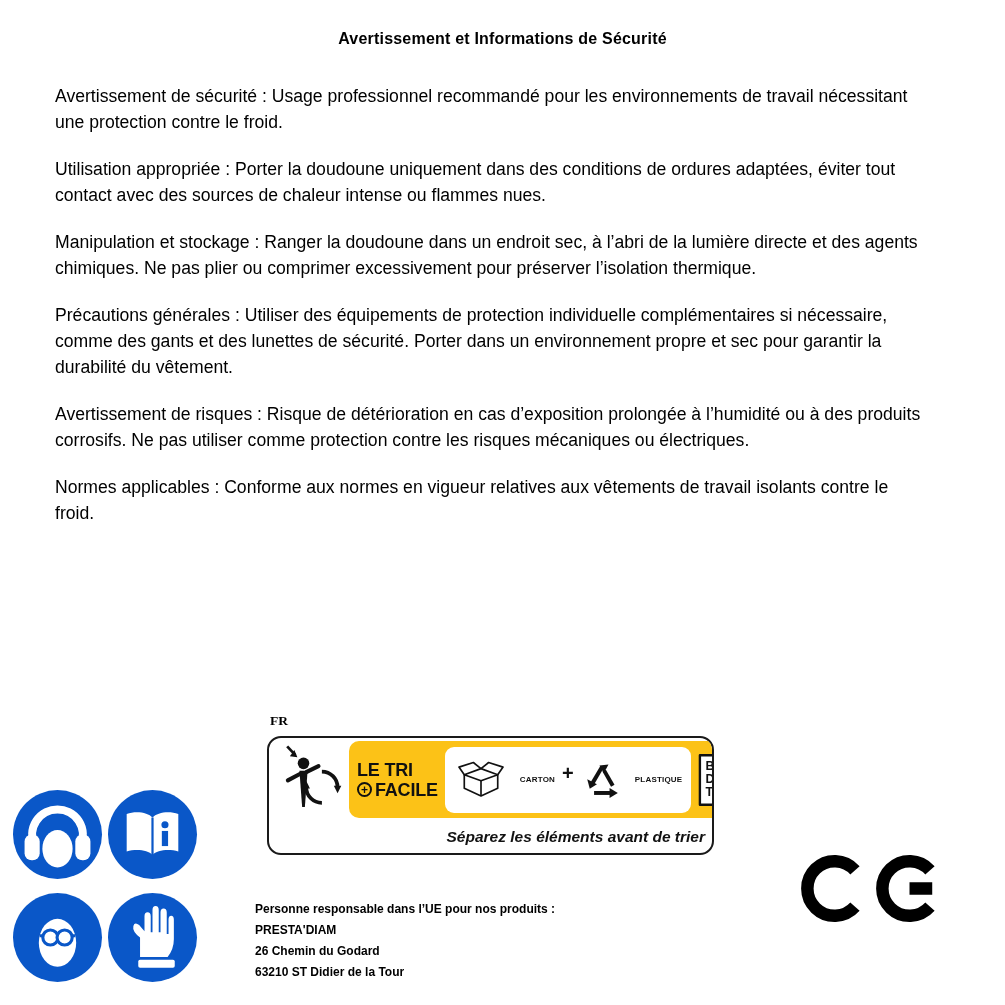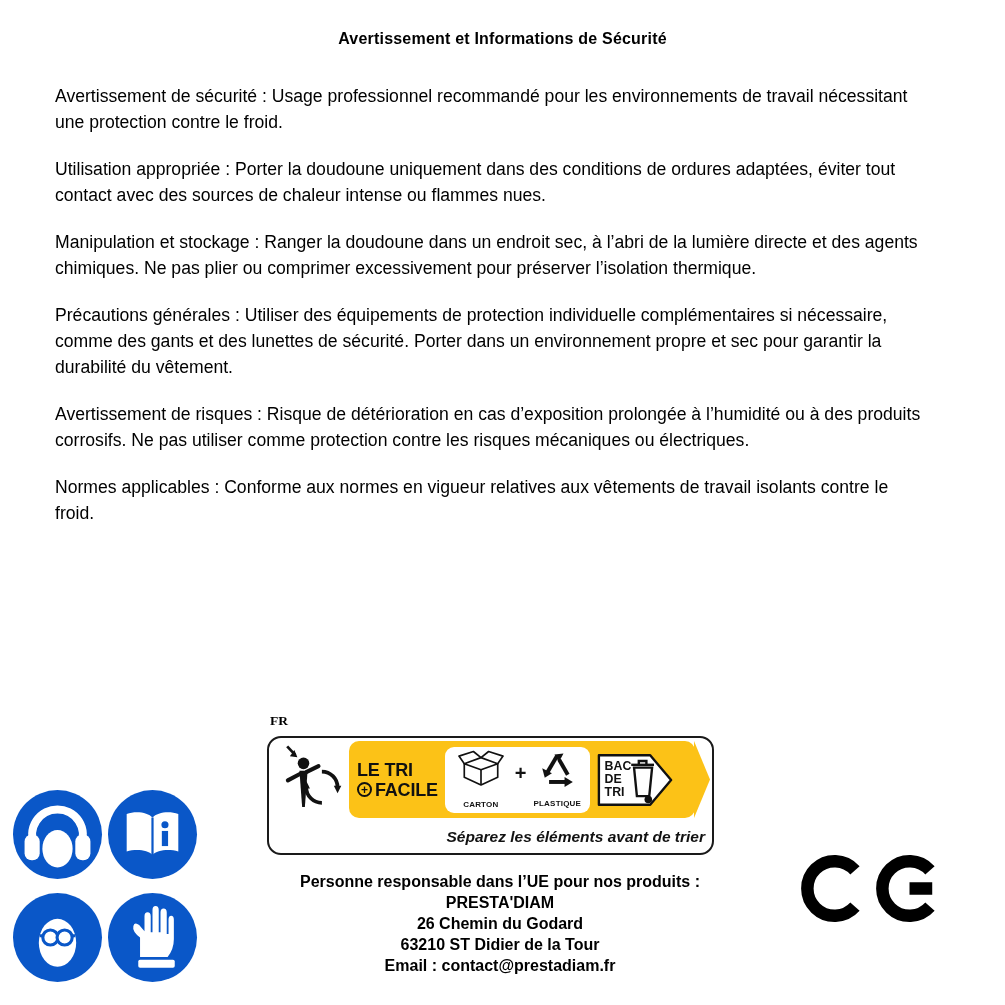--- a/index.html
+++ b/index.html
@@ -52,36 +52,36 @@
   .letri .row2 { display:flex; align-items:center; gap:3px; }
   .plus-circle {
     display:inline-flex; align-items:center; justify-content:center;
     width:15px; height:15px; border:2.2px solid #111; border-radius:50%;
     font-size:12px; font-weight:bold; line-height:1;
   }
   .whitebox {
     flex:0 0 auto; background:#fff; border-radius:9px; height:66px;
     display:flex; align-items:center; gap:6px; padding:5px 9px;
   }
-  .mat { display:flex; flex-direction:column; align-items:center; gap:12px; }
+  .mat { display:flex; flex-direction:row; align-items:center; gap:12px; }
   .mat .carton-svg { width:54px; height:38px; }
   .mat .recycle-svg { width:42px; height:36px; }
   .mat-label { font-size:8px; font-weight:bold; letter-spacing:.2px; color:#111; }
   .mat-plus { font-size:20px; font-weight:bold; margin:0 1px 12px; color:#111; }
   .bac-arrow { width:76px; height:62px; flex:0 0 auto; }
   .bac-arrow text { font-family:"Liberation Sans", sans-serif; font-weight:bold; font-size:13px; fill:#111; }
   .banner-bottom {
     flex:1; display:flex; align-items:center; justify-content:flex-end;
     padding-right:7px; font-style:italic; font-weight:bold; font-size:15.5px; color:#111;padding-left:9px;
   }
 
   
   .company {
-    position:absolute; left:255px; top:871px; width:490px;
-    text-align:center; font-weight:bold; font-size:16px; line-height:21px;
+    position:absolute; left:255px; top:899px; width:490px;
+    font-weight:bold; font-size:12px; line-height:21px;
   }
 
   
   .ce { position:absolute; left:797px; top:853px; }
   .ce svg { width:150px; height:71px; display:block; }
 </style>
 </head>
 <body>
 
 <div class="page">
@@ -201,21 +201,20 @@
       </div>
     </div>
     <div class="banner-bottom">Séparez les éléments avant de trier</div>
   </div>
 
   <div class="company">
     <div>Personne responsable dans l’UE pour nos produits :</div>
     <div>PRESTA'DIAM</div>
     <div>26 Chemin du Godard</div>
     <div>63210 ST Didier de la Tour</div>
-    <div>Email : contact@prestadiam.fr</div>
   </div>
 
   <div class="ce">
     <svg viewBox="0 0 132 62">
       <g fill="none" stroke="#000" stroke-width="11">
         <path d="M51 15 A 24 24 0 1 0 51 47"></path>
         <path d="M117 15 A 24 24 0 1 0 117 47"></path>
         <path d="M99 31 H 119"></path>
       </g>
     </svg>

